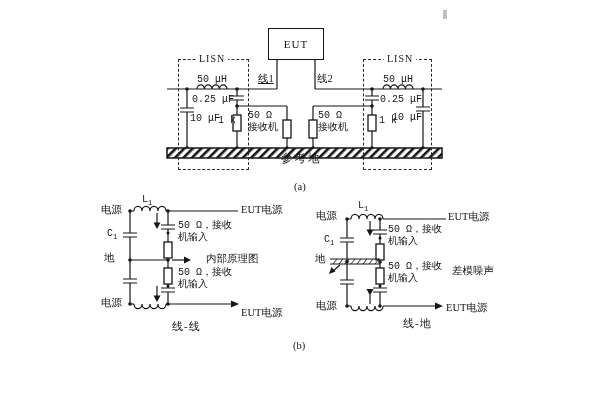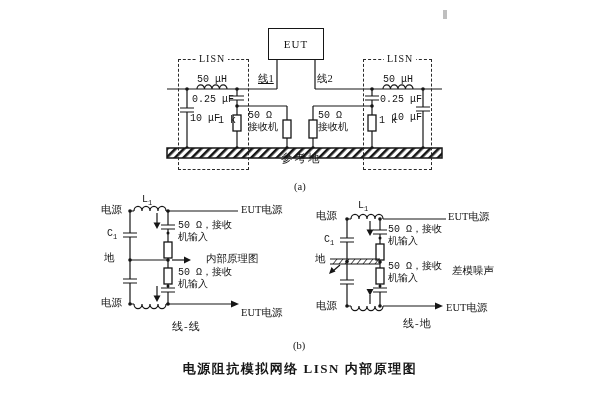--- a/index.html
+++ b/index.html
@@ -212,16 +212,15 @@
   <span class="lbl fs10" style="left:388px;top:237px;">机输入</span>
   <span class="lbl fs10" style="left:388px;top:262px;">50 Ω，接收</span>
   <span class="lbl fs10" style="left:388px;top:274px;">机输入</span>
   <span class="lbl fs105" style="left:452px;top:265px;">差模噪声</span>
   <span class="lbl fs105" style="left:316px;top:300px;">电源</span>
   <span class="lbl fs105" style="left:446px;top:302px;">EUT电源</span>
   <span class="lbl fs11" style="left:403px;top:318px;letter-spacing:1px;">线-地</span>
 
   <span class="lbl fs105" style="left:293px;top:340px;">(b)</span>
 
-  <div class="caption">电源阻抗模拟网络 LISN 内部原理图</div>
 
   <div class="speck"></div>
 </div>
 
 </body></html>

